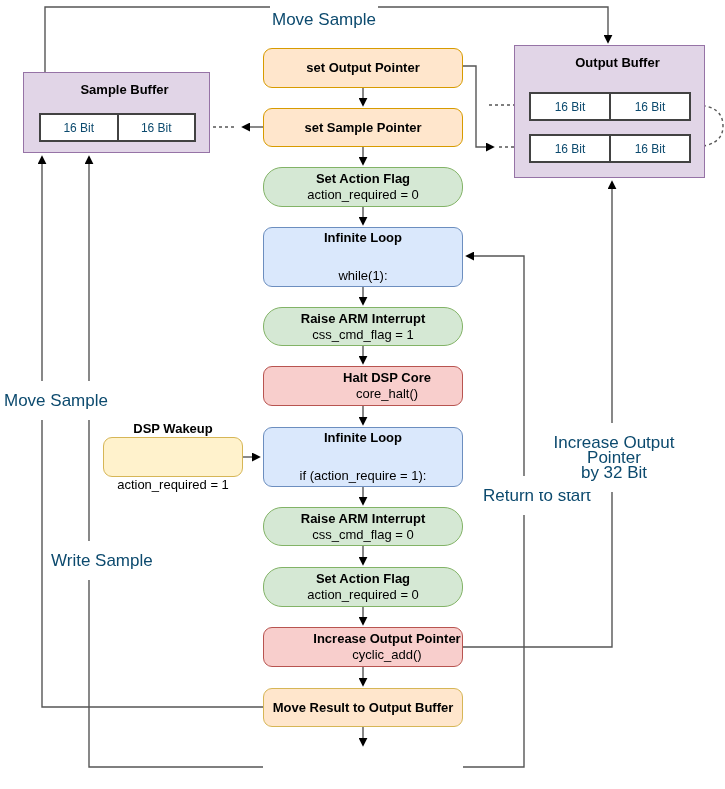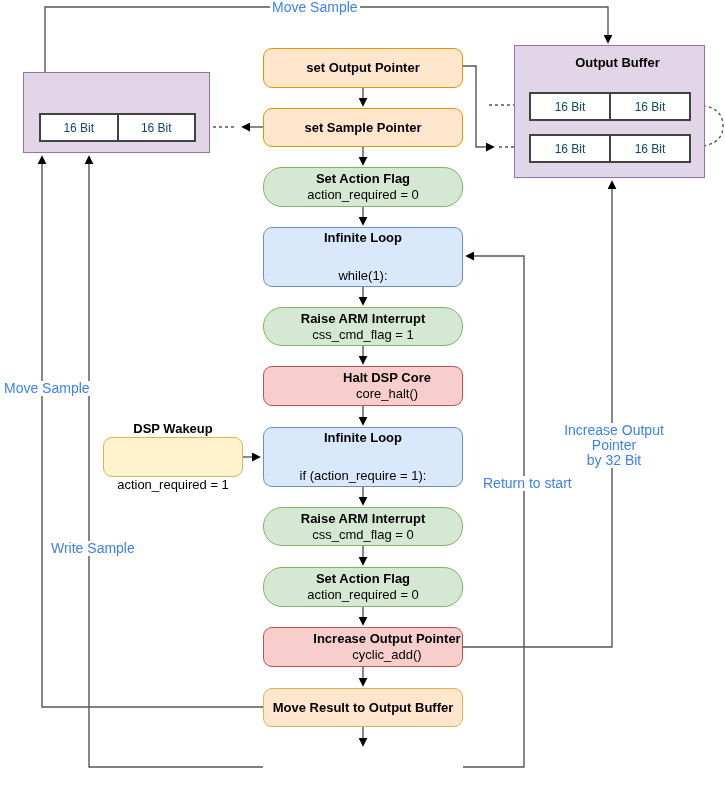--- a/index.html
+++ b/index.html
@@ -32,22 +32,22 @@
   .cellrow{
     position:absolute;display:flex;box-sizing:border-box;
     border:2px solid #424242;background:#ffffff;
   }
   .cell{
     flex:1;display:flex;align-items:center;justify-content:center;
     font-size:12px;color:#0c4a6e;background:#ffffff;
   }
   .cell + .cell{border-left:2px solid #424242;}
   .elabel{
-    position:absolute;background:#ffffff;color:#3b82f6;font-size:14px;line-height:15px;
-    padding:0 2px;white-space:nowrap;
+    position:absolute;background:#ffffff;color:#0c4a6e;font-size:17px;line-height:15px;
+    padding:12px 2px;white-space:nowrap;
   }
   .elabel.center{text-align:center;white-space:normal;}
 </style>
 </head>
 <body>
 
 <div id="canvas">
 
   <svg class="edges" width="725" height="789" viewBox="0 0 725 789">
     <defs>
@@ -87,20 +87,21 @@
 
       <path d="M263,707 L42,707 L42,157" marker-end="url(#ah)"></path>
 
       <path d="M263,767 L89,767 L89,157" marker-end="url(#ah)"></path>
 
       <path d="M243,457 L259,457" marker-end="url(#ah)"></path>
     </g>
   </svg>
 
   <div class="buffer" style="left:23px;top:72px;width:187px;height:81px;">
+    <div class="btitle">Sample Buffer</div>
     <div class="cellrow" style="left:15px;top:40px;width:157px;height:29px;">
       <div class="cell">16 Bit</div>
       <div class="cell">16 Bit</div>
     </div>
   </div>
 
   <div class="buffer" style="left:514px;top:45px;width:191px;height:133px;">
     <div class="btitle">Output Buffer</div>
     <div class="cellrow" style="left:14px;top:46px;width:162px;height:29px;">
       <div class="cell">16 Bit</div>

